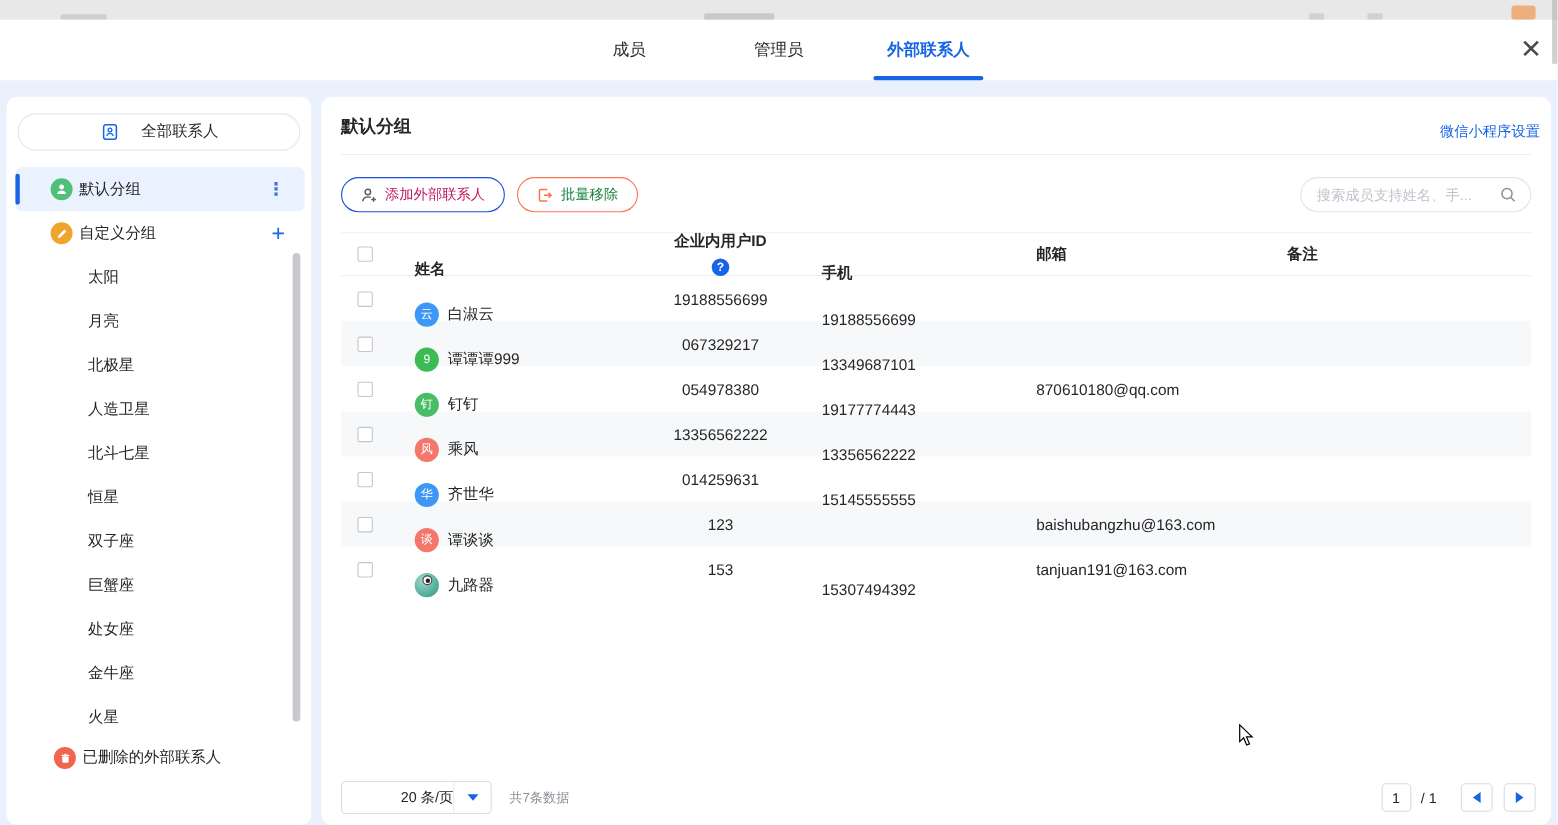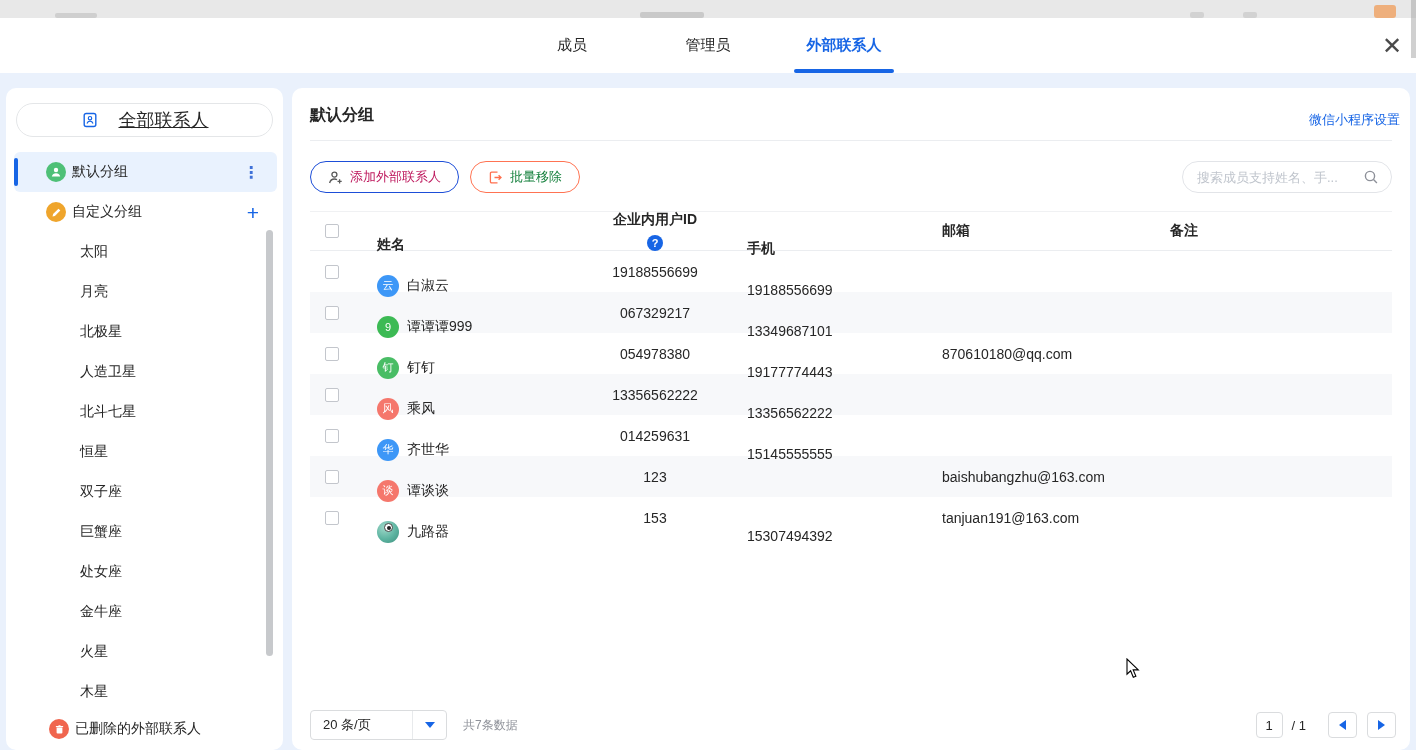--- a/index.html
+++ b/index.html
@@ -25,21 +25,21 @@
          font-size:24px; color:#4a4a4a; line-height:1; cursor:pointer; }
 
   
   .sidebar-card { position:absolute; left:6px; top:88px; width:277px; height:662px;
          background:#fff; border-radius:10px; overflow:hidden; }
   .main-card { position:absolute; left:292px; top:88px; width:1118px; height:662px;
          background:#fff; border-radius:10px; overflow:hidden; }
 
   
   .all-contacts { margin:15px 10px 15px; height:34px; border:1px solid #e4e6e8; border-radius:17px;
-         display:flex; align-items:center; justify-content:center; gap:20px; font-size:18px; cursor:pointer; background:#fff;text-decoration:underline; }
+         display:flex; align-items:center; justify-content:center; gap:20px; font-size:14px; cursor:pointer; background:#fff; }
   .side-item { height:40px; margin:0 6px 0 8px; display:flex; align-items:center; gap:6px;
          padding-left:32px; font-size:14px; position:relative; border-radius:6px; cursor:pointer; }
   .side-item.active { background:#e9f2fe; }
   .side-item.active .bar { position:absolute; left:0; top:6px; bottom:6px; width:4px; border-radius:2px; background:#1765e5; }
   .circle-ic { width:20px; height:20px; border-radius:50%; display:flex; align-items:center; justify-content:center; flex:none; }
   .circle-ic svg { display:block; }
   .side-item .trail { margin-left:auto; margin-right:18px; }
   .dots { color:#3f71d8; font-size:16px; font-weight:bold; letter-spacing:0; }
   .plus { color:#1765e5; font-size:21px; font-weight:400; line-height:1; }
   .child-item { height:40px; display:flex; align-items:center; padding-left:66px; font-size:14px; cursor:pointer; border-radius:6px; margin:0 6px 0 8px; }
@@ -82,21 +82,21 @@
          border-radius:50%; border:1px solid #444; }
   .avatar.pet .eye::after { content:""; position:absolute; left:2px; top:2px; width:4px; height:4px;
          background:#222; border-radius:50%; }
   .help-badge { width:16px; height:16px; border-radius:50%; background:#1765e5; color:#fff; font-size:11px;
          display:flex; align-items:center; justify-content:center; cursor:pointer; font-weight:bold; }
 
   
   .panel-footer { position:absolute; left:18px; right:14px; bottom:2px; height:46px; display:flex; align-items:center; }
   .page-size { width:137px; height:30px; border:1px solid #dadcde; border-radius:4px; background:#fff;
          display:flex; align-items:center; font-size:13px; cursor:pointer; }
-  .page-size .val { flex:1; padding-left:12px; }
+  .page-size .val { flex:1; padding-left:12px;text-align:right; }
   .page-size .caret-zone { width:34px; height:100%; border-left:1px solid #e8eaec; display:flex; align-items:center; justify-content:center; }
   .caret-down { width:0; height:0; border-left:5px solid transparent; border-right:5px solid transparent; border-top:6px solid #1765e5; }
   .total-text { margin-left:16px; font-size:12px; color:#8e9199; }
   .pager { margin-left:auto; display:flex; align-items:center; }
   .page-box { width:27px; height:26px; border:1px solid #dadcde; border-radius:4px; display:flex;
          align-items:center; justify-content:center; font-size:13px; background:#fff; cursor:text; }
   .page-total { margin:0 12px 0 9px; font-size:13px; color:#262626; }
   .nav-btn { width:29px; height:26px; border:1px solid #dadcde; border-radius:4px; background:#fff;
          display:flex; align-items:center; justify-content:center; cursor:pointer; margin-left:10px; }
   .tri-left { width:0; height:0; border-top:5px solid transparent; border-bottom:5px solid transparent; border-right:7px solid #1765e5; }
@@ -173,21 +173,20 @@
       <div class="child-item">月亮</div>
       <div class="child-item">北极星</div>
       <div class="child-item">人造卫星</div>
       <div class="child-item">北斗七星</div>
       <div class="child-item">恒星</div>
       <div class="child-item">双子座</div>
       <div class="child-item">巨蟹座</div>
       <div class="child-item">处女座</div>
       <div class="child-item">金牛座</div>
       <div class="child-item">火星</div>
-      <div class="child-item">木星</div>
     </div>
 
   <div class="deleted-item">
     <span class="circle-ic" style="background:#f0654e;">
       <svg width="11" height="11" viewBox="0 0 11 11">
           <rect x="2.6" y="3.4" width="5.8" height="6" rx="1" fill="#fff"></rect>
           <rect x="1.8" y="2.1" width="7.4" height="1.1" rx=".5" fill="#fff"></rect>
           <rect x="4.4" y="1.2" width="2.2" height="1.2" rx=".4" fill="#fff"></rect>
         </svg>
     </span>

